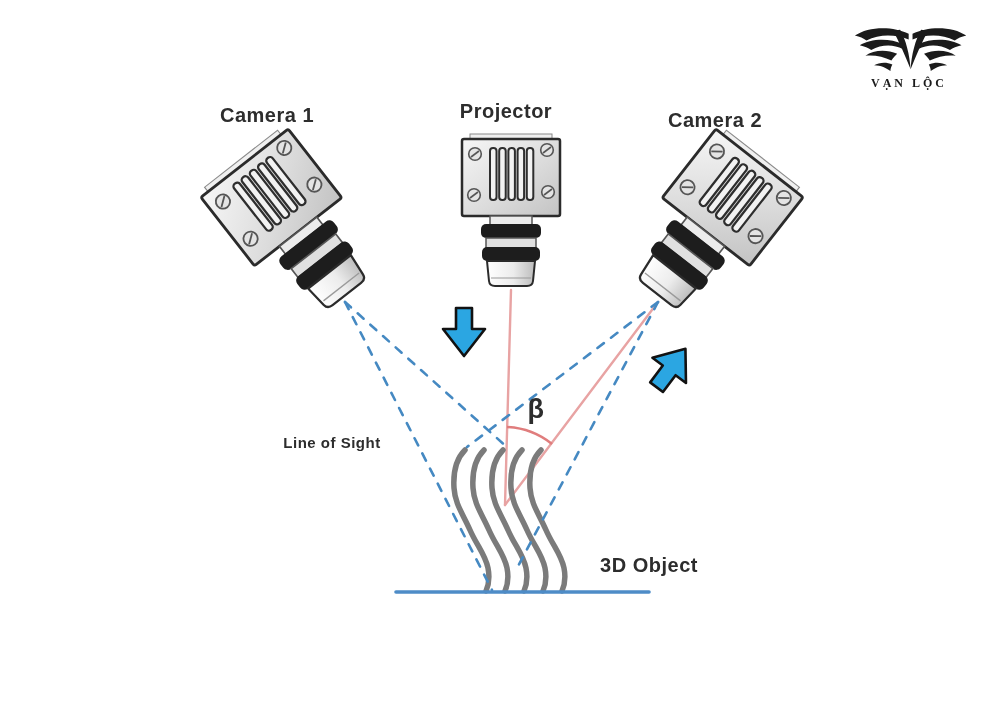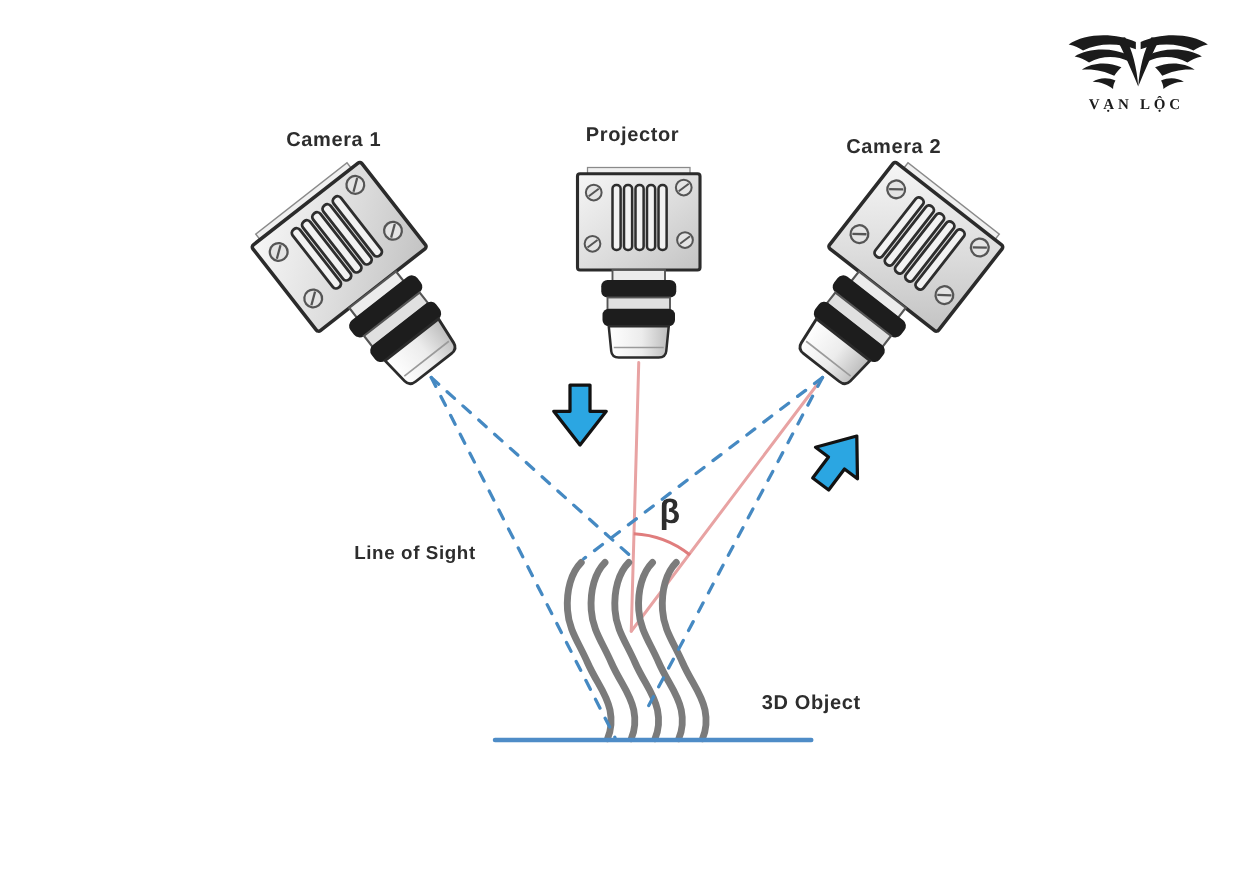--- a/index.html
+++ b/index.html
@@ -4,21 +4,21 @@
 <style>
   :root{
     --c-sight:#4589c2; --c-beam:#e8a3a3; --c-arc:#e07d7d; --c-arrow:#2ba6e2;
     --c-fringe:#7b7b7b; --c-ground:#4e8cc7; --c-label:#2d2d2d; --c-brand:#1b1b1b;
   }
   html,body{margin:0;padding:0;background:#ffffff;}
   #stage{position:relative;width:1000px;height:714px;background:#ffffff;overflow:hidden;
          font-family:"Liberation Sans",sans-serif;}
   svg{display:block;}
   #diagram{position:absolute;left:0;top:0;}
-  .lbl{position:absolute;font-weight:700;font-size:16px;color:var(--c-label);
+  .lbl{position:absolute;font-weight:700;font-size:20px;color:var(--c-label);
        transform:translateX(-50%);white-space:nowrap;letter-spacing:.5px;}
   .lbl-beta{font-size:27px;}
   .lbl-los{font-size:15px;}
   .brand-text{position:absolute;transform:translateX(-50%);font-family:"Liberation Serif",serif;
        font-weight:700;font-size:12px;letter-spacing:3px;color:var(--c-brand);white-space:nowrap;}
   .sight-line{stroke:var(--c-sight);stroke-width:2.6;stroke-dasharray:8 9;stroke-linecap:round;fill:none;}
   .beam-line{stroke:var(--c-beam);stroke-width:2.4;stroke-linecap:round;fill:none;}
   .beam-arc{stroke:var(--c-arc);stroke-width:2.6;fill:none;}
   .fringe{stroke:var(--c-fringe);stroke-width:5.5;stroke-linecap:round;fill:none;}
   .ground{stroke:var(--c-ground);stroke-width:3.6;stroke-linecap:round;}

